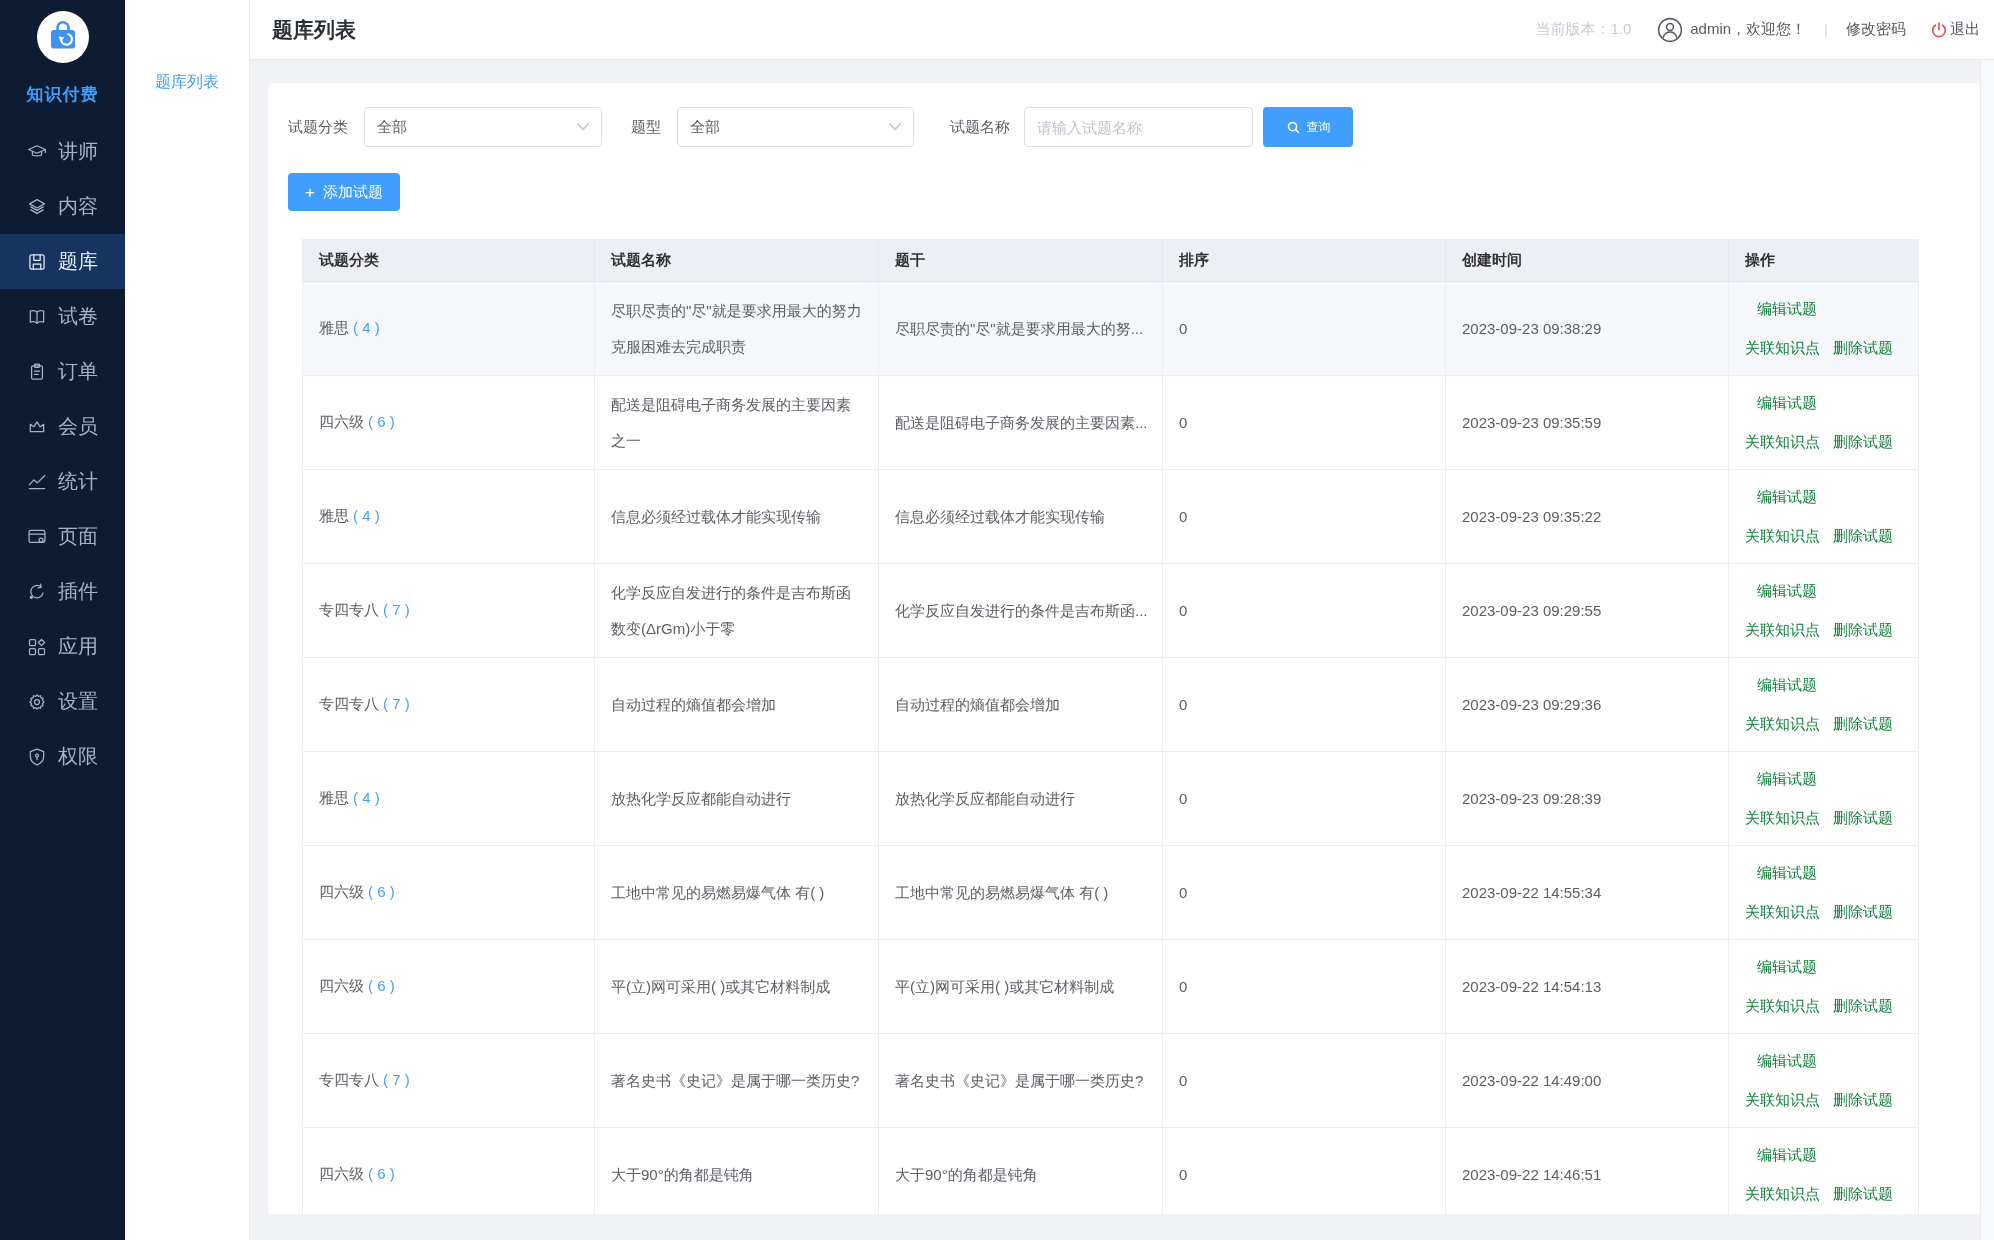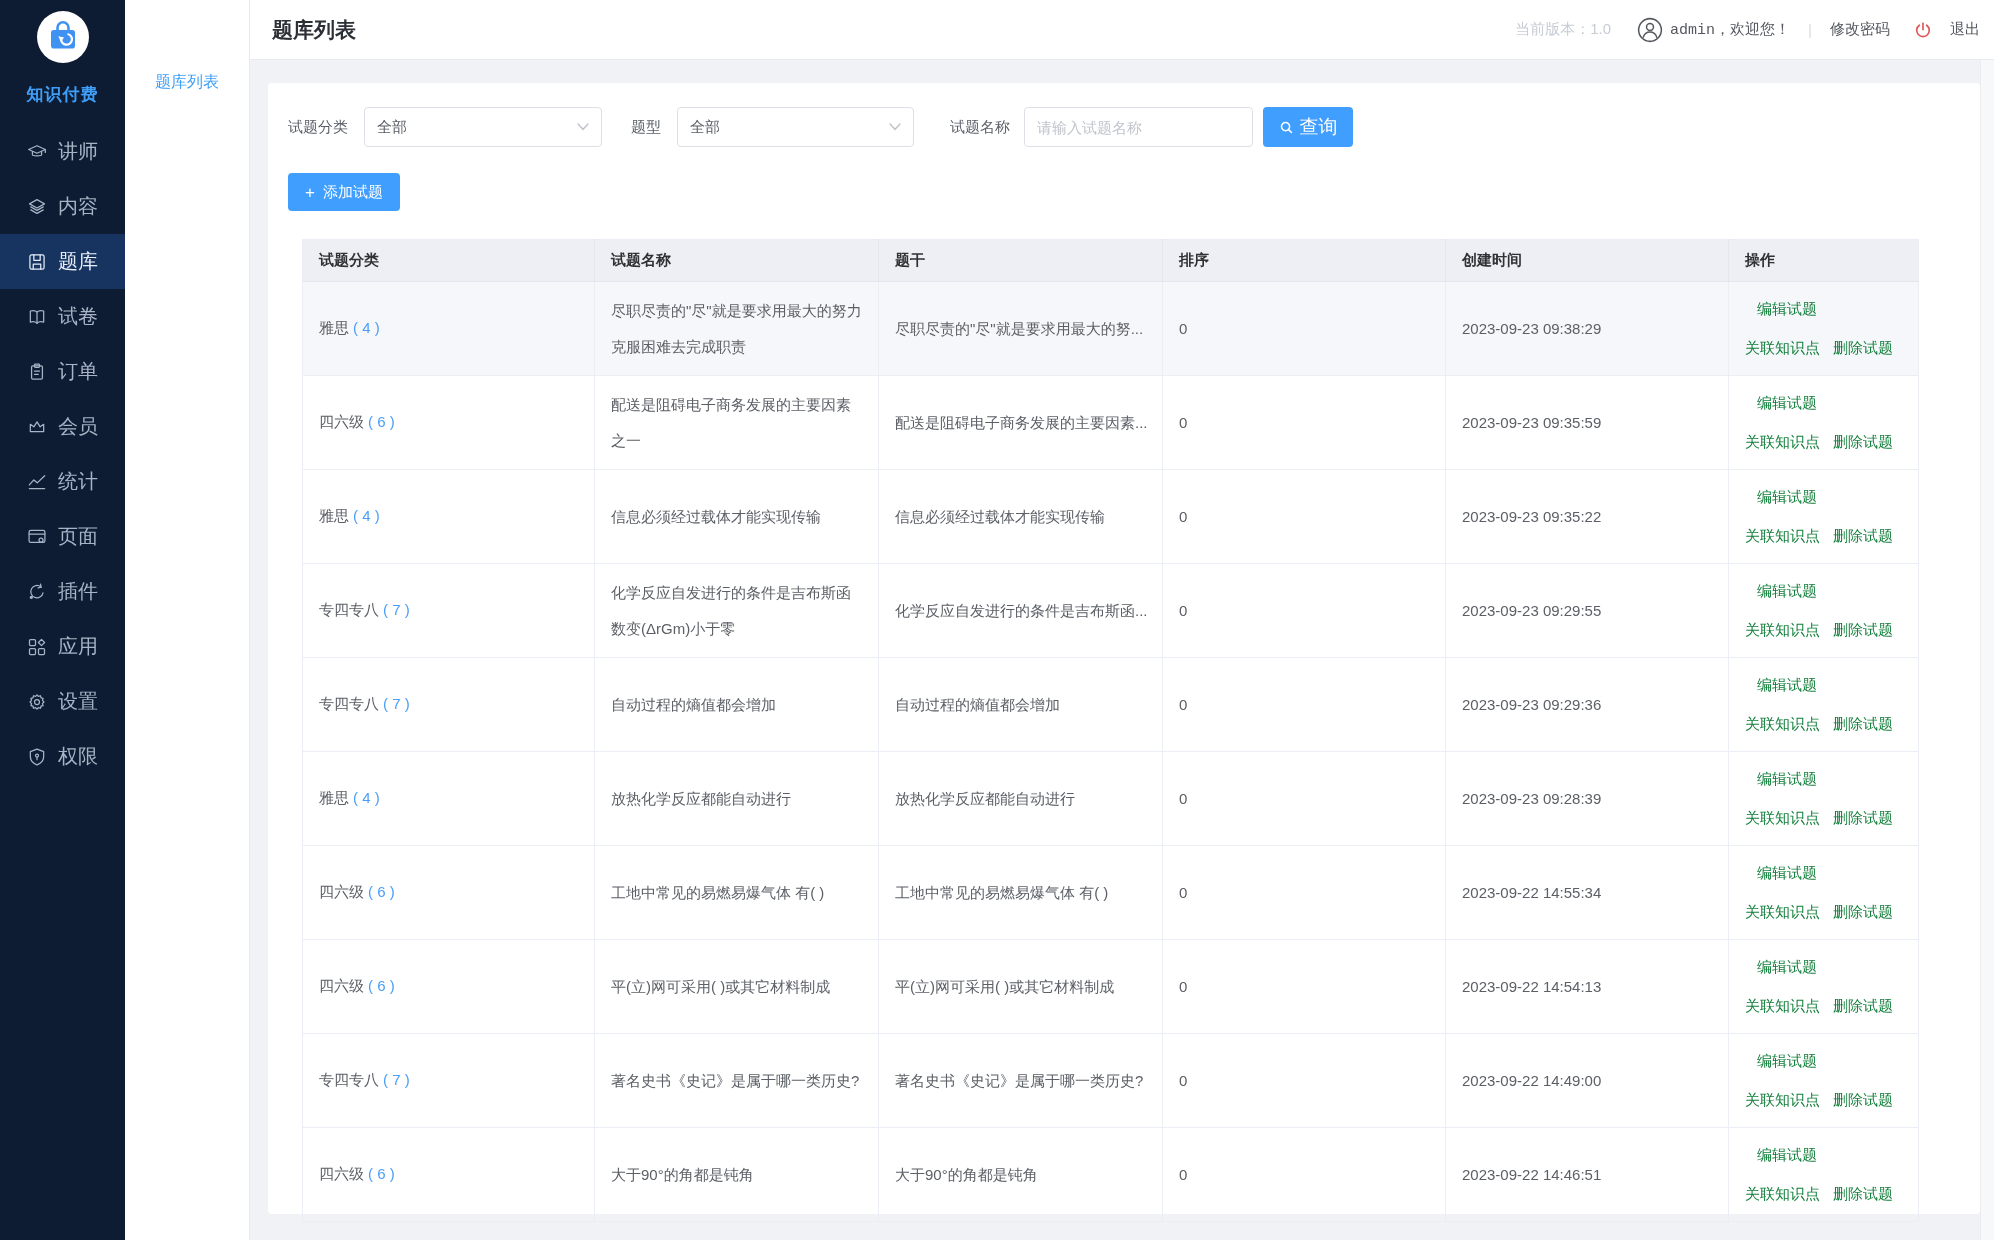--- a/index.html
+++ b/index.html
@@ -21,45 +21,45 @@
              border-right:1px solid #e9e9ec; }
   .submenu-item { margin-top:72px; text-align:center; font-size:16px; color:#3f9ef8; cursor:pointer; }
 
   
   .topbar { position:absolute; left:250px; top:0; width:1744px; height:60px; background:#fff;
             border-bottom:1px solid #e8eaee; display:flex; align-items:center;
             justify-content:space-between; padding:0 14px 0 22px; }
   .page-title { font-size:21px; font-weight:bold; color:#2b3036; }
   .topbar-right { display:flex; align-items:center; font-size:15px; color:#55585f; }
   .tb-version { color:#c8ccd4; margin-right:26px; }
-  .tb-user { display:flex; align-items:center; gap:7px;font-family:Liberation Mono, monospace; }
+  .tb-user { display:flex; align-items:center; gap:7px; }
   .tb-divider { color:#d8dbe2; margin:0 18px; }
   .tb-link { cursor:pointer; }
-  .tb-logout { display:flex; align-items:center; gap:18px; margin-left:24px; cursor:pointer; }
+  .tb-logout { display:flex; align-items:center; gap:2px; margin-left:24px; cursor:pointer; }
 
   
   .content { position:absolute; left:250px; top:60px; width:1744px; height:1180px; background:#f0f2f5; }
   .scroll-strip { position:absolute; right:0; top:0; width:14px; height:1180px; background:#f7f8fa;
                   border-left:1px solid #ececef; }
   .card { position:absolute; left:18px; top:23px; width:1712px; height:1131px; background:#fff;
           border-radius:4px; padding:20px; }
 
   
   .filters { display:flex; align-items:center; margin-top:4px; font-size:15px; }
   .f-label { color:#5a5e66; margin-right:16px; white-space:nowrap; }
   .sep1 { margin-left:29px; } .sep2 { margin-left:36px; margin-right:14px; }
   .select { width:238px; height:40px; border:1px solid #dcdfe6; border-radius:4px; background:#fff;
             display:flex; align-items:center; justify-content:space-between; padding:12px 12px;
             color:#5a5e66; cursor:pointer; }
   .select.w2 { width:237px; }
   .text-input { width:229px; height:40px; border:1px solid #dcdfe6; border-radius:4px; padding:8px 12px;
                 font-size:15px; color:#5a5e66; outline:none; font-family:inherit; }
   .text-input::placeholder { color:#c0c4cc; }
   .search-btn { margin-left:10px; width:90px; height:40px; background:#409eff; border:none; border-radius:4px;
-                color:#fff; font-size:19px; display:flex; align-items:center; justify-content:center;
+                color:#fff; font-size:12px; display:flex; align-items:center; justify-content:center;
                 gap:6px; cursor:pointer; font-family:inherit; }
 
   .add-btn { margin-top:26px; width:112px; height:38px; background:#409eff; border:none; border-radius:4px;
              color:#fff; font-size:15px; display:flex; align-items:center; justify-content:center; gap:8px;
              cursor:pointer; font-family:inherit; }
   .add-plus { font-size:17px; line-height:1; }
 
   
   .table-wrap { margin:28px 0 0 14px; }
   table { width:1616px; border-collapse:collapse; table-layout:fixed; font-size:15px;

